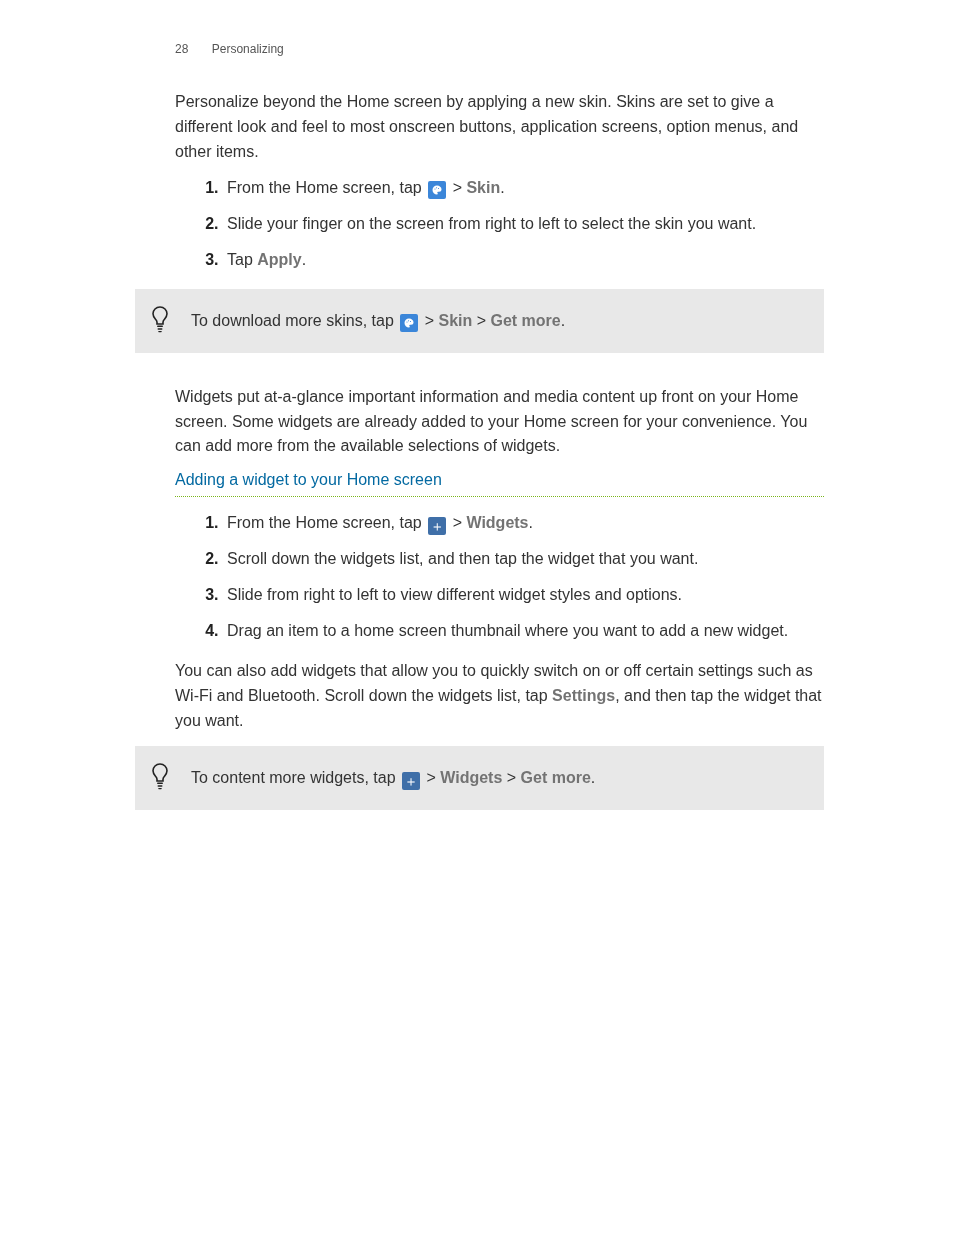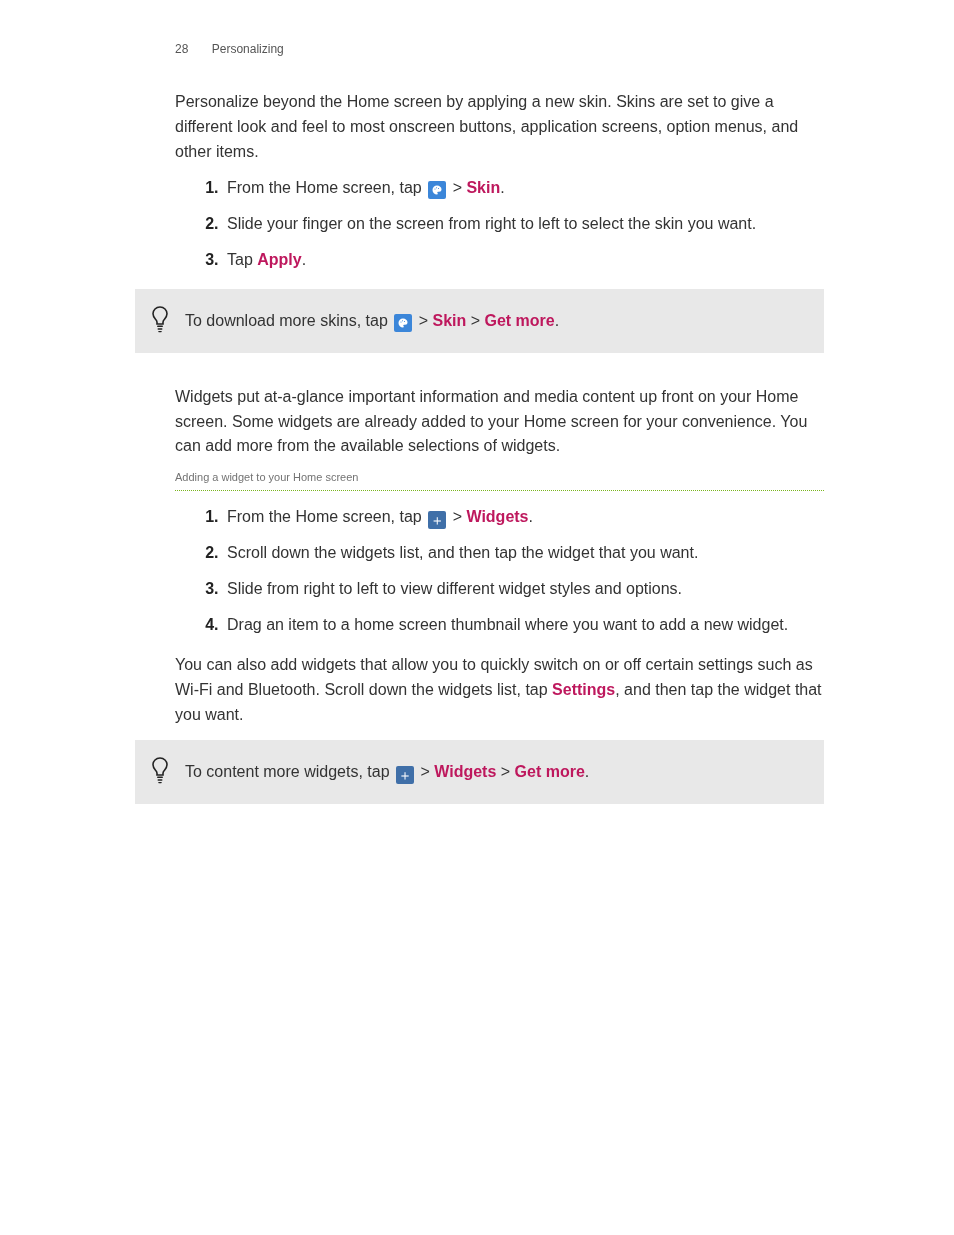--- a/index.html
+++ b/index.html
@@ -24,23 +24,23 @@
   }
   .header-line .pnum { margin-right: 20px; }
   h1 {
     font-size: 28px;
     font-weight: 400;
     color: #7ab51d;
     margin: 0 0 18px 0;
     letter-spacing: 0.2px;
   }
   h2.subhead {
-    font-size: 11px;
+    font-size: 16px;
     font-weight: 400;
-    color: #737373;
+    color: #0369a1;
     margin: 0 0 2px 0;
     padding-bottom: 2px;
   }
   .dotted-under {
     border-bottom: 1px dotted #7ab51d;
     padding-bottom: 3px;
     margin-bottom: 14px;
   }
   p.body {
     font-size: 16px;
@@ -56,29 +56,29 @@
   }
   ol.steps li {
     margin-bottom: 11px;
     line-height: 1.55;
     padding-left: 4px;
   }
   ol.steps li::marker {
     font-weight: 600;
     color: #222222;
   }
-  b { font-weight: 600; color: #be185d; }
+  b { font-weight: 600; color: #737373; }
   .tipbox {
     background: #e8e8e8;
     padding: 16px 16px 16px 14px;
     margin: 8px 0 32px -40px;
     margin-right: -0px;
     display: flex;
     align-items: center;
-    gap: 14px;
+    gap: 20px;
     width: calc(100% + 40px);
     box-sizing: border-box;
   }
   .tipbox .tip-icon {
     flex: 0 0 auto;
   }
   .tipbox .tip-text {
     font-size: 16px;
     color: #333333;
     line-height: 1.5;

